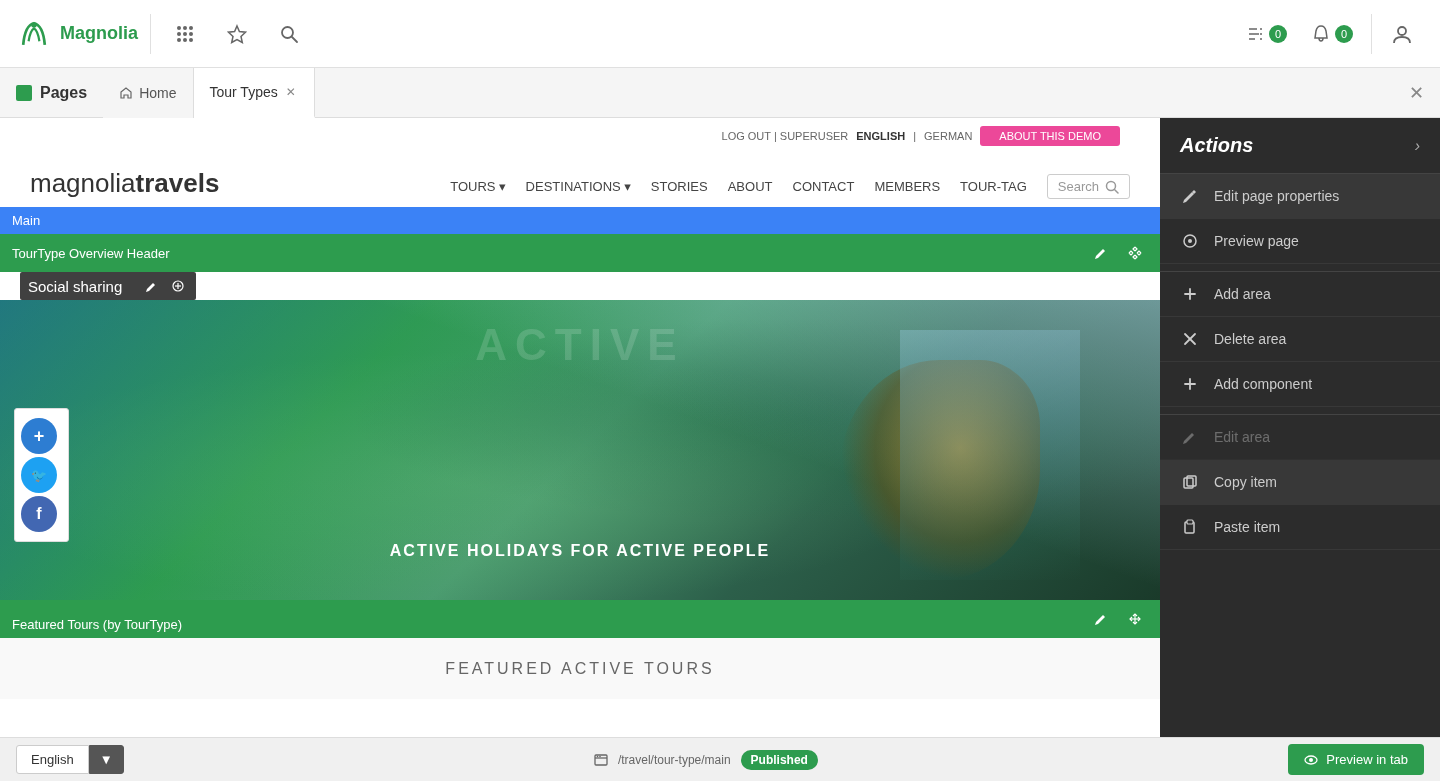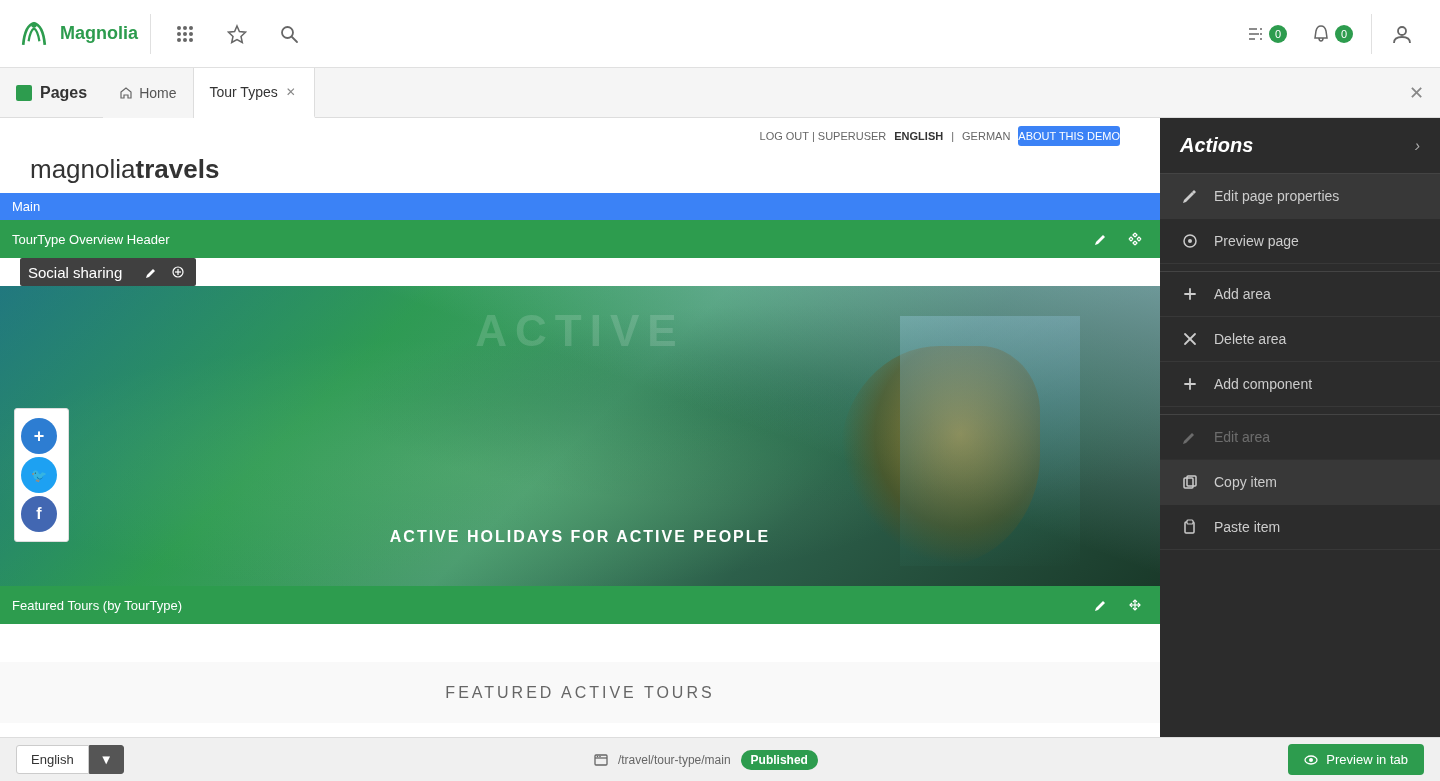--- a/index.html
+++ b/index.html
@@ -145,23 +145,23 @@
       right: 40px;
       font-size: 11px;
       color: #666;
       display: flex;
       align-items: center;
       gap: 8px;
       text-align: center;
     }
     .site-top-info .lang-active { font-weight: 700; color: #333; }
     .about-demo-btn {
-      background: #3b82f6;
-      color: white;
-      padding: 4px 0;
+      background: #ec4899;
+      color: white;
+      padding: 4px 19px;
       font-size: 11px;
       border-radius: 3px;
       cursor: pointer;
     }
     .site-logo {
       font-size: 26px;
       font-weight: 300;
       color: #333;
     }
     .site-logo span { font-weight: 700; }
@@ -287,32 +287,31 @@
     .social-facebook { background: #4267B2; }
 
     
     .featured-bar {
       background: #2d9c4e;
       color: white;
       padding: 6px 12px;
       font-size: 13px;
       font-weight: 500;
       display: flex;
-      align-items: center;
+      align-items: flex-end;
       justify-content: space-between;
     }
 
     .featured-section {
       padding: 20px;
       background: #f9f9f9;
       text-align: center;
       color: #555;
       font-size: 18px;
       letter-spacing: 2px;
-      margin-top: 38px;
     }
 
     
     .actions-panel {
       width: 280px;
       background: #2c2c2c;
       color: #ccc;
       display: flex;
       flex-direction: column;
       overflow-y: auto;
@@ -531,20 +530,36 @@
       <div class="site-top-info">
         <span>LOG OUT | SUPERUSER</span>
         <span class="lang-active">ENGLISH</span>
         <span>|</span>
         <span>GERMAN</span>
         <div class="about-demo-btn">ABOUT THIS DEMO</div>
       </div>
       <div style="display:flex; align-items:flex-end; justify-content:space-between; padding-bottom:8px; margin-top:28px;">
         <div class="site-logo">
           <span style="font-weight:300;">magnolia</span><span style="font-weight:700;">travels</span>
+        </div>
+        <div class="site-nav">
+          <a>TOURS ▾</a>
+          <a>DESTINATIONS ▾</a>
+          <a>STORIES</a>
+          <a>ABOUT</a>
+          <a>CONTACT</a>
+          <a>MEMBERS</a>
+          <a>TOUR-TAG</a>
+          <div class="site-search-box">
+            <span>Search</span>
+            <svg width="14" height="14" viewBox="0 0 14 14">
+              <circle cx="6" cy="6" r="4.5" fill="none" stroke="#999" stroke-width="1.5"></circle>
+              <line x1="9.5" y1="9.5" x2="13" y2="13" stroke="#999" stroke-width="1.5" stroke-linecap="round"></line>
+            </svg>
+          </div>
         </div>
       </div>
     </div>
 
     <div class="component-bar" style="background:#3b82f6;">
       <span>Main</span>
     </div>
 
     <div class="component-bar" style="background:#2d9c4e;">
       <span>TourType Overview Header</span>

